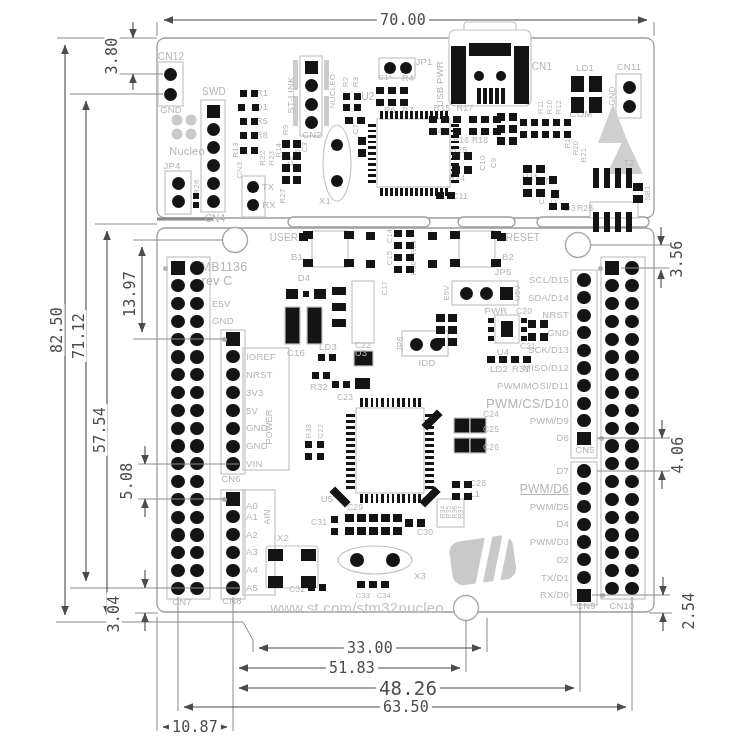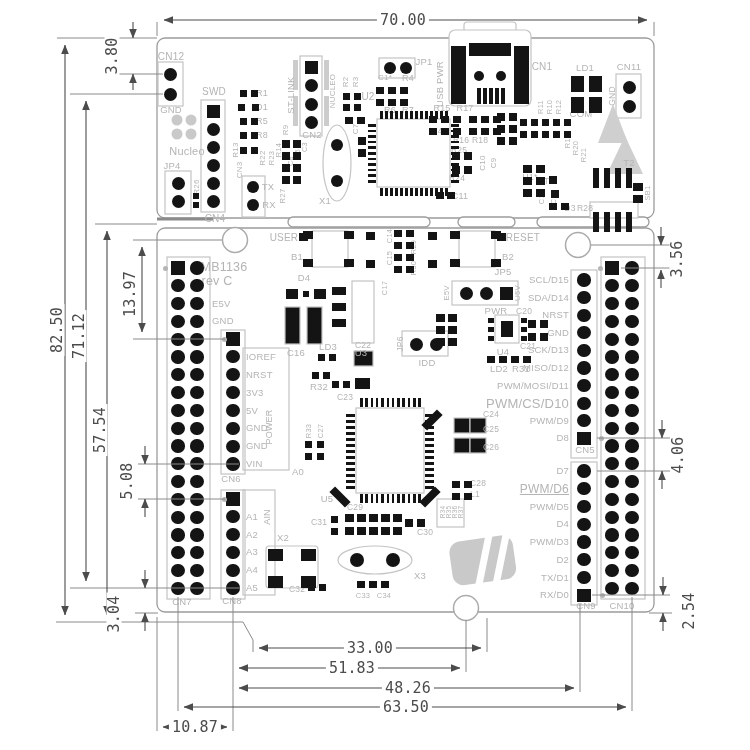--- a/index.html
+++ b/index.html
@@ -232,38 +232,39 @@
       <div class="lbl" style="left: 491px; top: 414px; font-size: 8.5px; transform: translate(-50%, -50%);">C24</div>
       <div class="lbl" style="left: 491px; top: 429px; font-size: 8.5px; transform: translate(-50%, -50%);">C25</div>
       <div class="lbl" style="left: 491px; top: 447px; font-size: 8.5px; transform: translate(-50%, -50%);">C26</div>
       <div class="lbl" style="left: 478px; top: 483px; font-size: 8.5px; transform: translate(-50%, -50%);">C28</div>
       <div class="lbl" style="left: 475px; top: 494px; font-size: 8.5px; transform: translate(-50%, -50%);">L1</div>
       <div class="lbl" style="left: 283px; top: 538px; font-size: 9.5px; transform: translate(-50%, -50%);">X2</div>
       <div class="lbl" style="left: 420px; top: 576px; font-size: 9.5px; transform: translate(-50%, -50%);">X3</div>
       <div class="lbl" style="left: 297px; top: 589px; font-size: 8.5px; transform: translate(-50%, -50%);">C32</div>
       <div class="lbl" style="left: 363px; top: 596px; font-size: 7.5px; transform: translate(-50%, -50%);">C33</div>
       <div class="lbl" style="left: 384px; top: 596px; font-size: 7.5px; transform: translate(-50%, -50%);">C34</div>
+      <div class="lbl" style="left: 357px; top: 607px; font-size: 15px; color: rgb(194, 194, 194); transform: translate(-50%, -50%);">www.st.com/stm32nucleo</div>
       <div class="lbl" style="left: 269px; top: 427px; font-size: 9px; transform: translate(-50%, -50%) rotate(-90deg);">POWER</div>
       <div class="lbl" style="left: 231px; top: 479px; font-size: 9.5px; transform: translate(-50%, -50%);">CN6</div>
       <div class="lbl" style="left: 267px; top: 517px; font-size: 9px; transform: translate(-50%, -50%) rotate(-90deg);">AIN</div>
       <div class="lbl" style="left: 232px; top: 601px; font-size: 9.5px; transform: translate(-50%, -50%);">CN8</div>
       <div class="lbl" style="left: 182px; top: 602px; font-size: 9.5px; transform: translate(-50%, -50%);">CN7</div>
       <div class="lbl" style="left: 585px; top: 450px; font-size: 9.5px; transform: translate(-50%, -50%);">CN5</div>
       <div class="lbl" style="left: 586px; top: 606px; font-size: 9.5px; transform: translate(-50%, -50%);">CN9</div>
       <div class="lbl" style="left: 622px; top: 606px; font-size: 9.5px; transform: translate(-50%, -50%);">CN10</div>
       <div class="lbl" style="left: 212px; top: 303.6px; font-size: 9.5px; transform: translate(0px, -50%);">E5V</div>
       <div class="lbl" style="left: 212px; top: 321.4px; font-size: 9.5px; transform: translate(0px, -50%);">GND</div>
       <div class="lbl" style="left: 246px; top: 357px; font-size: 9.5px; transform: translate(0px, -50%);">IOREF</div>
       <div class="lbl" style="left: 246px; top: 374.85px; font-size: 9.5px; transform: translate(0px, -50%);">NRST</div>
       <div class="lbl" style="left: 246px; top: 392.7px; font-size: 9.5px; transform: translate(0px, -50%);">3V3</div>
       <div class="lbl" style="left: 246px; top: 410.55px; font-size: 9.5px; transform: translate(0px, -50%);">5V</div>
       <div class="lbl" style="left: 246px; top: 428.4px; font-size: 9.5px; transform: translate(0px, -50%);">GND</div>
       <div class="lbl" style="left: 246px; top: 446.25px; font-size: 9.5px; transform: translate(0px, -50%);">GND</div>
       <div class="lbl" style="left: 246px; top: 464.1px; font-size: 9.5px; transform: translate(0px, -50%);">VIN</div>
-      <div class="lbl" style="left: 246px; top: 472px; font-size: 9.5px; transform: translate(0px, -50%); padding-left: 46px;">A0</div>
+      <div class="lbl" style="left: 246px; top: 506px; font-size: 9.5px; transform: translate(0px, -50%);">A0</div>
       <div class="lbl" style="left: 246px; top: 516.8px; font-size: 9.5px; transform: translate(0px, -50%);">A1</div>
       <div class="lbl" style="left: 246px; top: 534.6px; font-size: 9.5px; transform: translate(0px, -50%);">A2</div>
       <div class="lbl" style="left: 246px; top: 552.4px; font-size: 9.5px; transform: translate(0px, -50%);">A3</div>
       <div class="lbl" style="left: 246px; top: 570.2px; font-size: 9.5px; transform: translate(0px, -50%);">A4</div>
       <div class="lbl" style="left: 246px; top: 588px; font-size: 9.5px; transform: translate(0px, -50%);">A5</div>
       <div class="lbl" style="left: 569px; top: 280px; font-size: 9.5px; transform: translate(-100%, -50%);">SCL/D15</div>
       <div class="lbl" style="left: 569px; top: 297.6px; font-size: 9.5px; transform: translate(-100%, -50%);">SDA/D14</div>
       <div class="lbl" style="left: 569px; top: 315.2px; font-size: 9.5px; transform: translate(-100%, -50%);">NRST</div>
       <div class="lbl" style="left: 569px; top: 332.8px; font-size: 9.5px; transform: translate(-100%, -50%);">GND</div>
       <div class="lbl" style="left: 569px; top: 350.4px; font-size: 9.5px; transform: translate(-100%, -50%);">SCK/D13</div>
@@ -776,17 +777,17 @@
       <div class="lbl dim" style="left: 100px; top: 430px; font-size: 15px; transform: translate(-50%, -50%) rotate(-90deg);">57.54</div>
       <div class="lbl dim" style="left: 112px; top: 56px; font-size: 15px; transform: translate(-50%, -50%) rotate(-90deg);">3.80</div>
       <div class="lbl dim" style="left: 130px; top: 294px; font-size: 15px; transform: translate(-50%, -50%) rotate(-90deg);">13.97</div>
       <div class="lbl dim" style="left: 127px; top: 481px; font-size: 15px; transform: translate(-50%, -50%) rotate(-90deg);">5.08</div>
       <div class="lbl dim" style="left: 114px; top: 614px; font-size: 15px; transform: translate(-50%, -50%) rotate(-90deg);">3.04</div>
       <div class="lbl dim" style="left: 677px; top: 259px; font-size: 15px; transform: translate(-50%, -50%) rotate(-90deg);">3.56</div>
       <div class="lbl dim" style="left: 678px; top: 455px; font-size: 15px; transform: translate(-50%, -50%) rotate(-90deg);">4.06</div>
       <div class="lbl dim" style="left: 689px; top: 611px; font-size: 15px; transform: translate(-50%, -50%) rotate(-90deg);">2.54</div>
       <div class="lbl dim" style="left: 370px; top: 648px; font-size: 15px; transform: translate(-50%, -50%);">33.00</div>
       <div class="lbl dim" style="left: 352px; top: 668px; font-size: 15px; transform: translate(-50%, -50%);">51.83</div>
-      <div class="lbl dim" style="left: 408px; top: 688px; font-size: 15px; transform: translate(-50%, -50%);">48.26</div>
+      <div class="lbl dim" style="left: 408px; top: 688px; font-size: 19px; transform: translate(-50%, -50%);">48.26</div>
       <div class="lbl dim" style="left: 406px; top: 707px; font-size: 15px; transform: translate(-50%, -50%);">63.50</div>
       <div class="lbl dim" style="left: 195px; top: 727px; font-size: 15px; transform: translate(-50%, -50%);">10.87</div>
     </div>
 </div>
 
 </body></html>

